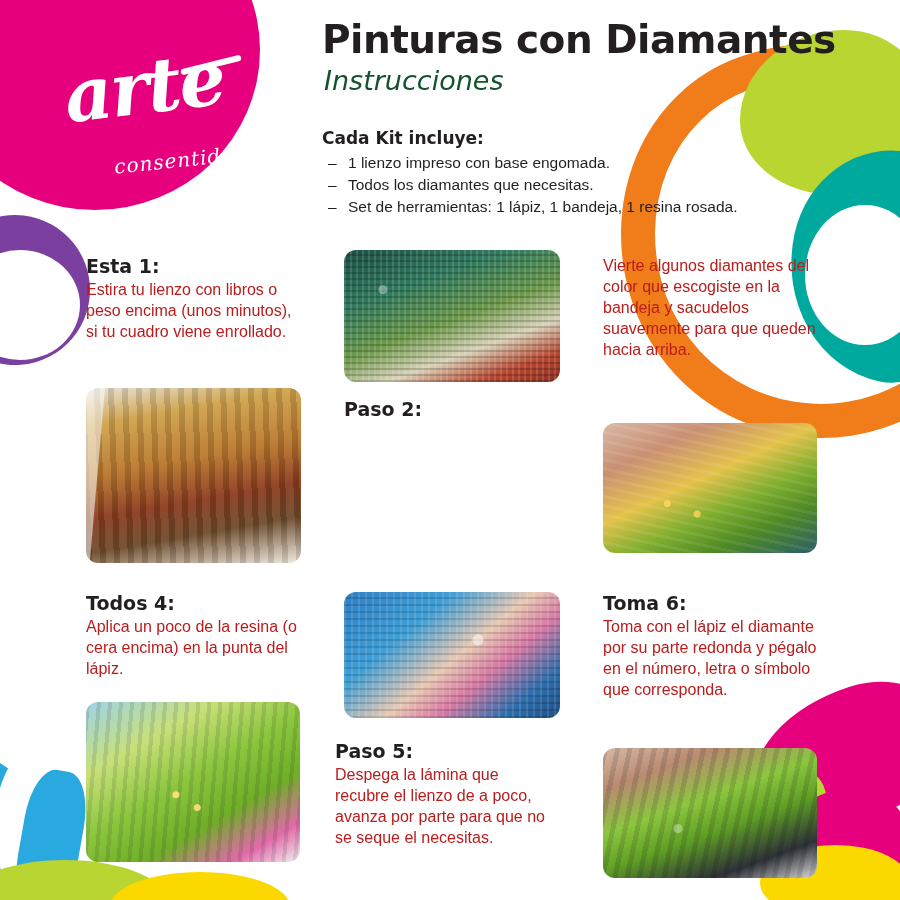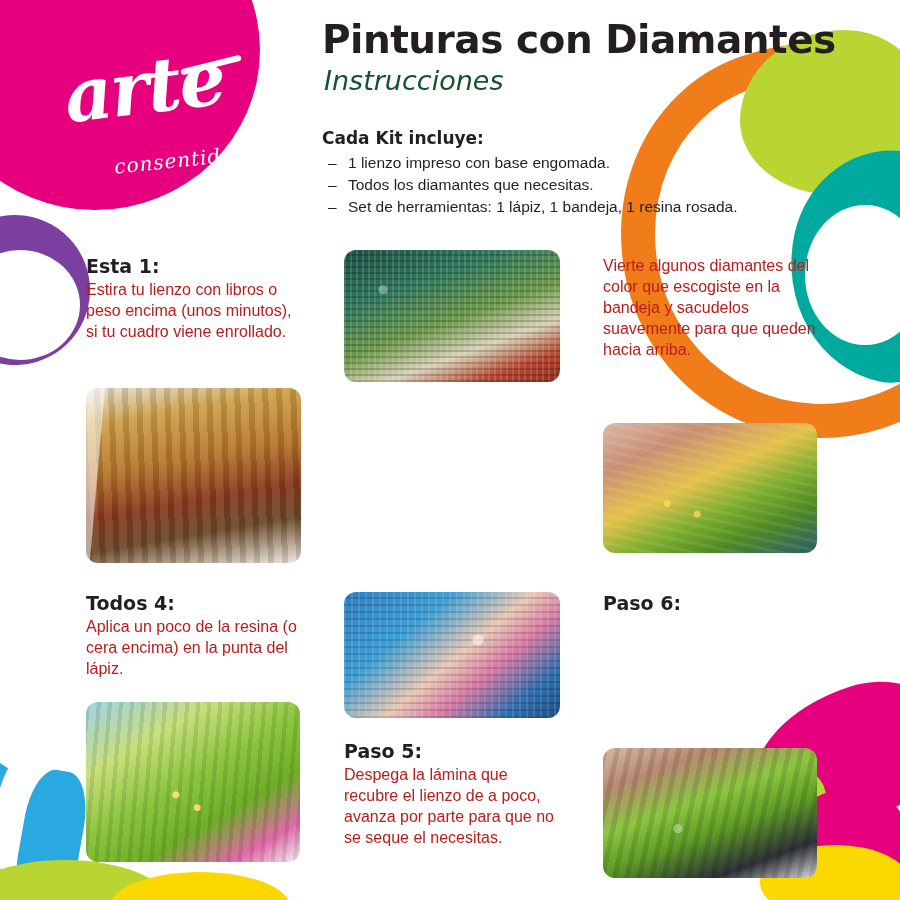--- a/index.html
+++ b/index.html
@@ -325,45 +325,47 @@
     <p class="step-body">Estira tu lienzo con libros o peso encima (unos minutos), si tu cuadro viene enrollado.</p>
   </div>
   <div class="photo ph-books" style="left:86px; top:388px; width:215px; height:175px;">
     <div class="photo-inner"></div>
   </div>
 
   <div class="photo ph-canvas" style="left:344px; top:250px; width:216px; height:132px;">
     <div class="photo-inner"></div>
   </div>
   <div class="block" style="left:344px; top:398px; width:224px;">
+    <div class="step-title">Paso 2:</div>
   </div>
 
   <div class="block" style="left:603px; top:255px; width:228px;">
     <p class="step-body">Vierte algunos diamantes del color que escogiste en la bandeja y sacudelos suavemente para que queden hacia arriba.</p>
   </div>
   <div class="photo ph-tray" style="left:603px; top:423px; width:214px; height:130px;">
     <div class="photo-inner"></div>
   </div>
 
   <div class="block" style="left:86px; top:592px; width:215px;">
     <div class="step-title">Todos 4:</div>
     <p class="step-body">Aplica un poco de la resina (o cera encima) en la punta del lápiz.</p>
   </div>
   <div class="photo ph-greentray" style="left:86px; top:702px; width:214px; height:160px;">
     <div class="photo-inner"></div>
   </div>
 
   <div class="photo ph-penblue" style="left:344px; top:592px; width:216px; height:126px;">
     <div class="photo-inner"></div>
   </div>
-  <div class="block" style="left:344px; top:740px; width:218px;">
+  <div class="block" style="left:335px; top:740px; width:218px;">
     <div class="step-title">Paso 5:</div>
     <p class="step-body">Despega la lámina que recubre el lienzo de a poco, avanza por parte para que no se seque el necesitas.</p>
   </div>
 
   <div class="block" style="left:603px; top:592px; width:220px;">
-    <div class="step-title">Paso 6:</div>
+    <div class="step-title">Toma 6:</div>
+    <p class="step-body">Toma con el lápiz el diamante por su parte redonda y pégalo en el número, letra o símbolo que corresponda.</p>
   </div>
   <div class="photo ph-hands" style="left:603px; top:748px; width:214px; height:130px;">
     <div class="photo-inner"></div>
   </div>
 
 </div>
 
 </body></html>

